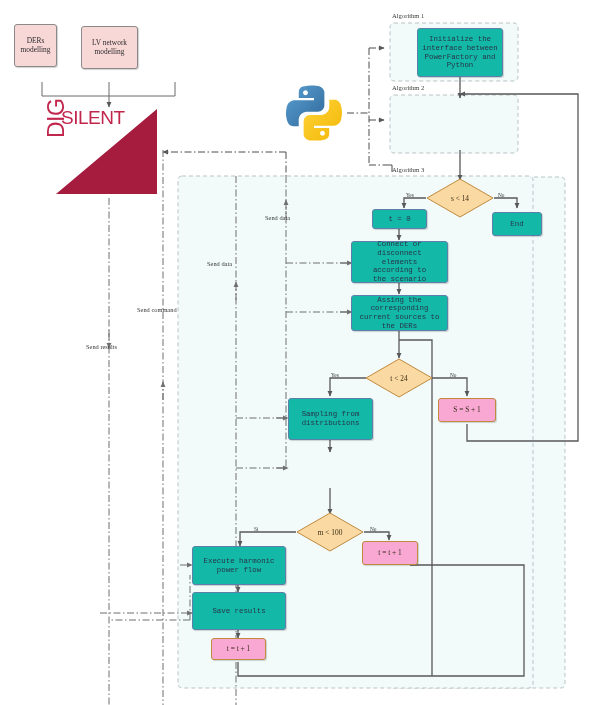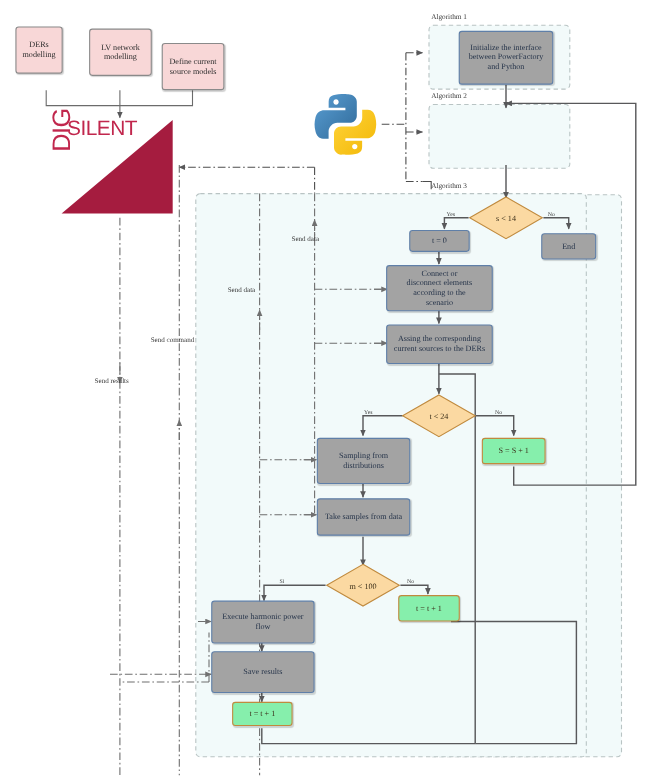--- a/index.html
+++ b/index.html
@@ -5,23 +5,23 @@
   html,body{margin:0;padding:0;background:#ffffff;}
   body{width:593px;height:705px;position:relative;overflow:hidden;
        font-family:"Liberation Serif","DejaVu Serif",serif;color:#2a3a4a;}
   #stage{position:absolute;left:0;top:0;width:593px;height:705px;}
   svg#canvas{position:absolute;left:0;top:0;width:593px;height:705px;}
 
   .node{position:absolute;box-sizing:border-box;display:flex;align-items:center;
         justify-content:center;text-align:center;line-height:1.18;}
   .pink{background:#f8d7d7;border:1px solid #8a8a8a;border-radius:3px;
         font-size:7.4px;color:#2d2d2d;box-shadow:1px 1px 1px rgba(0,0,0,.18);}
-  .blue{background:#a3a3a3;border:1px solid #5f7fa8;border-radius:3px;
-        font-size:7.4px;color:#26344a;box-shadow:1px 1px 1px rgba(0,0,0,.16);}
-  .orange{background:#86efac;border:1px solid #c08a3e;border-radius:3px;
+  .blue{background:#14b8a6;border:1px solid #5f7fa8;border-radius:3px;
+        font-size:7.4px;color:#26344a;box-shadow:1px 1px 1px rgba(0,0,0,.16);font-family:Liberation Mono, monospace;}
+  .orange{background:#f9a8d4;border:1px solid #c08a3e;border-radius:3px;
         font-size:7.4px;color:#3a2e18;box-shadow:1px 1px 1px rgba(0,0,0,.16);}
   .diamond-wrap{position:absolute;}
   .diamond-lbl{position:absolute;left:0;top:0;width:100%;height:100%;
       display:flex;align-items:center;justify-content:center;font-size:7.4px;
       color:#3a2e18;}
 
   .algo-label{position:absolute;font-size:6.6px;color:#3a3a3a;}
   .edge-label{position:absolute;font-size:6.4px;color:#3a3a3a;white-space:nowrap;}
   .yn-label{position:absolute;font-size:5.3px;color:#3a3a3a;white-space:nowrap;}
 
@@ -203,23 +203,20 @@
         c0-2.4,1.9-4.3,4.3-4.3c2.4,0,4.3,1.9,4.3,4.3C74.4,93.4,72.5,95.4,70.1,95.4z"></path>
     </svg>
   </div>
 
   <div class="node pink" style="left:14px;top:24px;width:43px;height:43px;">
     <span>DERs modelling</span>
   </div>
   <div class="node pink" style="left:81px;top:26px;width:57px;height:43px;">
     <span>LV network modelling</span>
   </div>
-  <div class="node pink" style="left:147px;top:39px;width:57px;height:43px;">
-    <span>Define current source models</span>
-  </div>
 
   <div class="algo-label" style="left:392px;top:12px;">Algorithm 1</div>
   <div class="algo-label" style="left:392px;top:84px;">Algorithm 2</div>
   <div class="algo-label" style="left:392px;top:166px;">Algorithm 3</div>
 
   <div class="node blue" style="left:417px;top:28px;width:86px;height:49px;padding:2px 4px;">
     <span>Initialize the interface between PowerFactory and Python</span>
   </div>
 
 
@@ -258,23 +255,20 @@
   <div class="yn-label" style="left:450px;top:372px;">No</div>
 
   <div class="node orange" style="left:438px;top:398px;width:58px;height:24px;">
     <span>S = S + 1</span>
   </div>
 
   <div class="node blue" style="left:288px;top:398px;width:85px;height:42px;padding:20px 4px;">
     <span>Sampling from distributions</span>
   </div>
 
-  <div class="node blue" style="left:288px;top:453px;width:85px;height:34px;padding:2px 4px;">
-    <span>Take samples from data</span>
-  </div>
 
   <div class="diamond-wrap" style="left:296px;top:512px;width:68px;height:40px;">
     <svg width="68" height="40" viewBox="0 0 68 40">
       <polygon points="34,1 67,20 34,39 1,20" fill="#fbd9a2" stroke="#c08a3e" stroke-width="1"></polygon>
     </svg>
     <div class="diamond-lbl">m &lt; 100</div>
   </div>
   <div class="yn-label" style="left:254px;top:526px;">Si</div>
   <div class="yn-label" style="left:370px;top:526px;">No</div>
 

